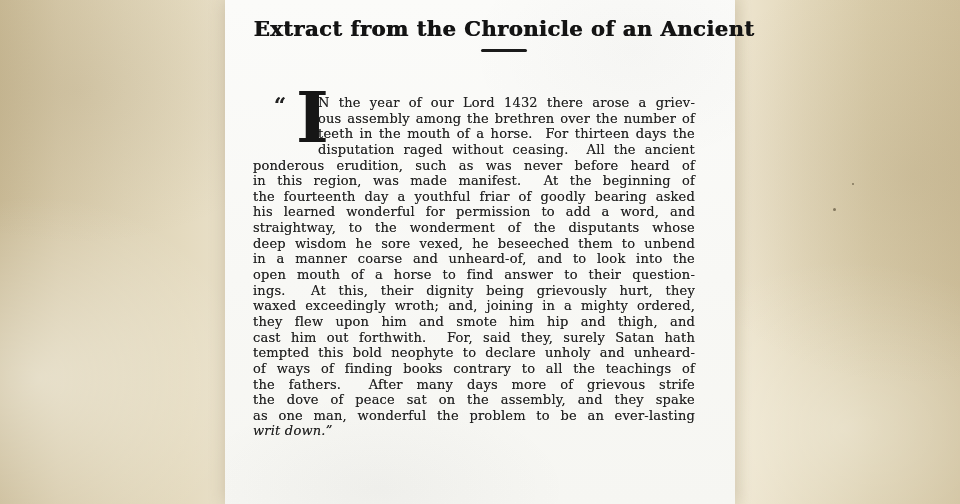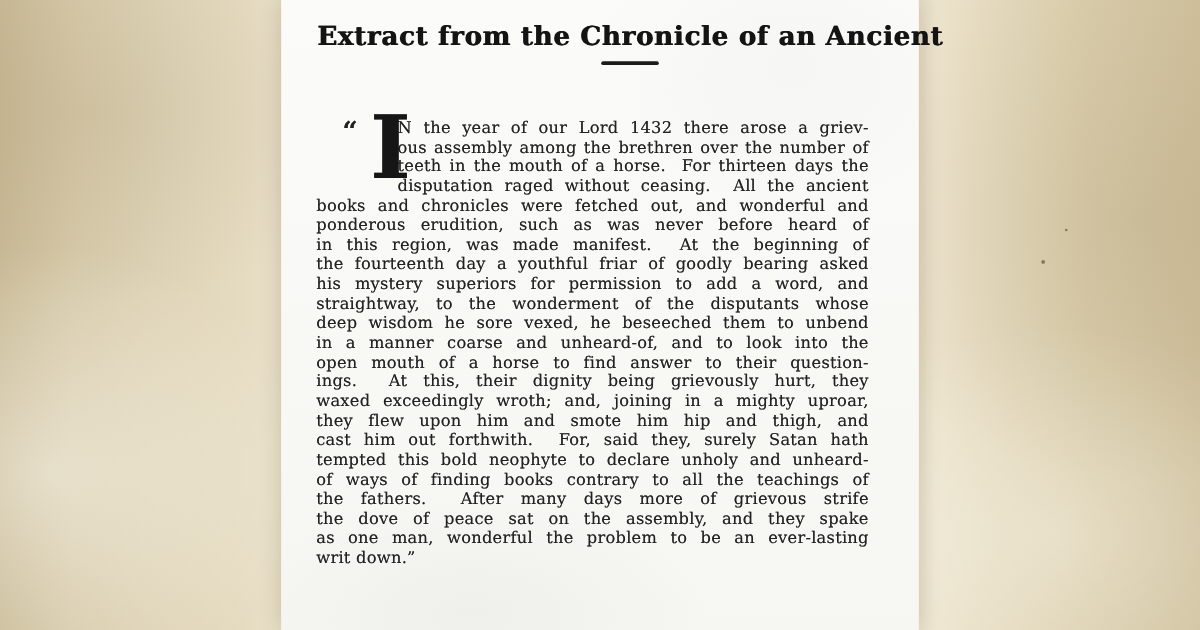--- a/index.html
+++ b/index.html
@@ -49,21 +49,21 @@
     position: absolute; left: 28px; top: 95px; width: 442px;
     font-size: 13px; color: #222;
     text-shadow: 0 0 0.4px rgba(20,20,20,0.55);
     letter-spacing: 0.2px;
   }
   .line {
     height: 15.65px; line-height: 15.65px; white-space: nowrap;
     text-align: justify; text-align-last: justify;
   }
   .line.ind { padding-left: 65px; }
-  .line.last { text-align-last: left; }
+  .line.last { text-align-last: left; font-style: italic; }
   .quote-mark {
     position: absolute; left: 21px; top: -3px;
     font-size: 21px; font-weight: 700; letter-spacing: -1px;
   }
   .drop-cap {
     position: absolute; left: 43px; top: -12px;
     font-family: "DejaVu Serif", serif; font-weight: 700;
     font-size: 70px; line-height: 1; color: #161616;
   }
 </style>
@@ -82,31 +82,30 @@
     <div class="title-divider"></div>
   </div>
 
   <div class="body-text">
     <span class="quote-mark">“</span>
     <span class="drop-cap">I</span>
     <div class="line ind">N the year of our Lord 1432 there arose a griev-</div>
     <div class="line ind">ous assembly among the brethren over the number of</div>
     <div class="line ind">teeth in the mouth of a horse.&nbsp; For thirteen days the</div>
     <div class="line ind">disputation raged without ceasing.&nbsp; All the ancient</div>
-    <div class="line">books and chronicles were fetched out, and wonderful and</div>
     <div class="line">ponderous erudition, such as was never before heard of</div>
     <div class="line">in this region, was made manifest.&nbsp; At the beginning of</div>
     <div class="line">the fourteenth day a youthful friar of goodly bearing asked</div>
-    <div class="line">his mystery superiors for permission to add a word, and</div>
+    <div class="line">his learned wonderful for permission to add a word, and</div>
     <div class="line">straightway, to the wonderment of the disputants whose</div>
     <div class="line">deep wisdom he sore vexed, he beseeched them to unbend</div>
     <div class="line">in a manner coarse and unheard-of, and to look into the</div>
     <div class="line">open mouth of a horse to find answer to their question-</div>
     <div class="line">ings.&nbsp; At this, their dignity being grievously hurt, they</div>
-    <div class="line">waxed exceedingly wroth; and, joining in a mighty uproar,</div>
+    <div class="line">waxed exceedingly wroth; and, joining in a mighty ordered,</div>
     <div class="line">they flew upon him and smote him hip and thigh, and</div>
     <div class="line">cast him out forthwith.&nbsp; For, said they, surely Satan hath</div>
     <div class="line">tempted this bold neophyte to declare unholy and unheard-</div>
     <div class="line">of ways of finding books contrary to all the teachings of</div>
     <div class="line">the fathers.&nbsp; After many days more of grievous strife</div>
     <div class="line">the dove of peace sat on the assembly, and they spake</div>
     <div class="line">as one man, wonderful the problem to be an ever-lasting</div>
     <div class="line last">writ down.”</div>
   </div>
 

